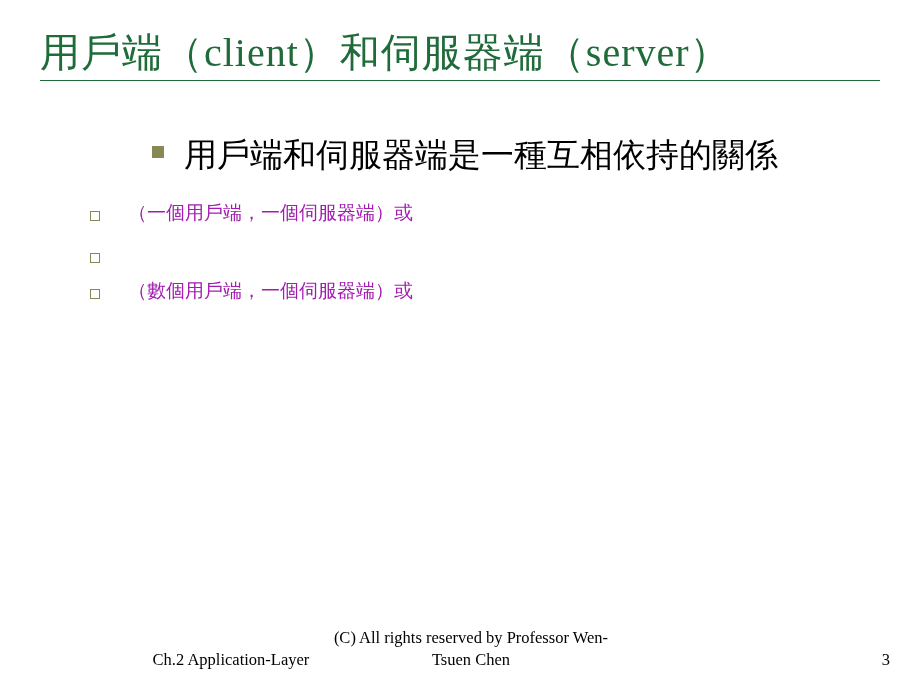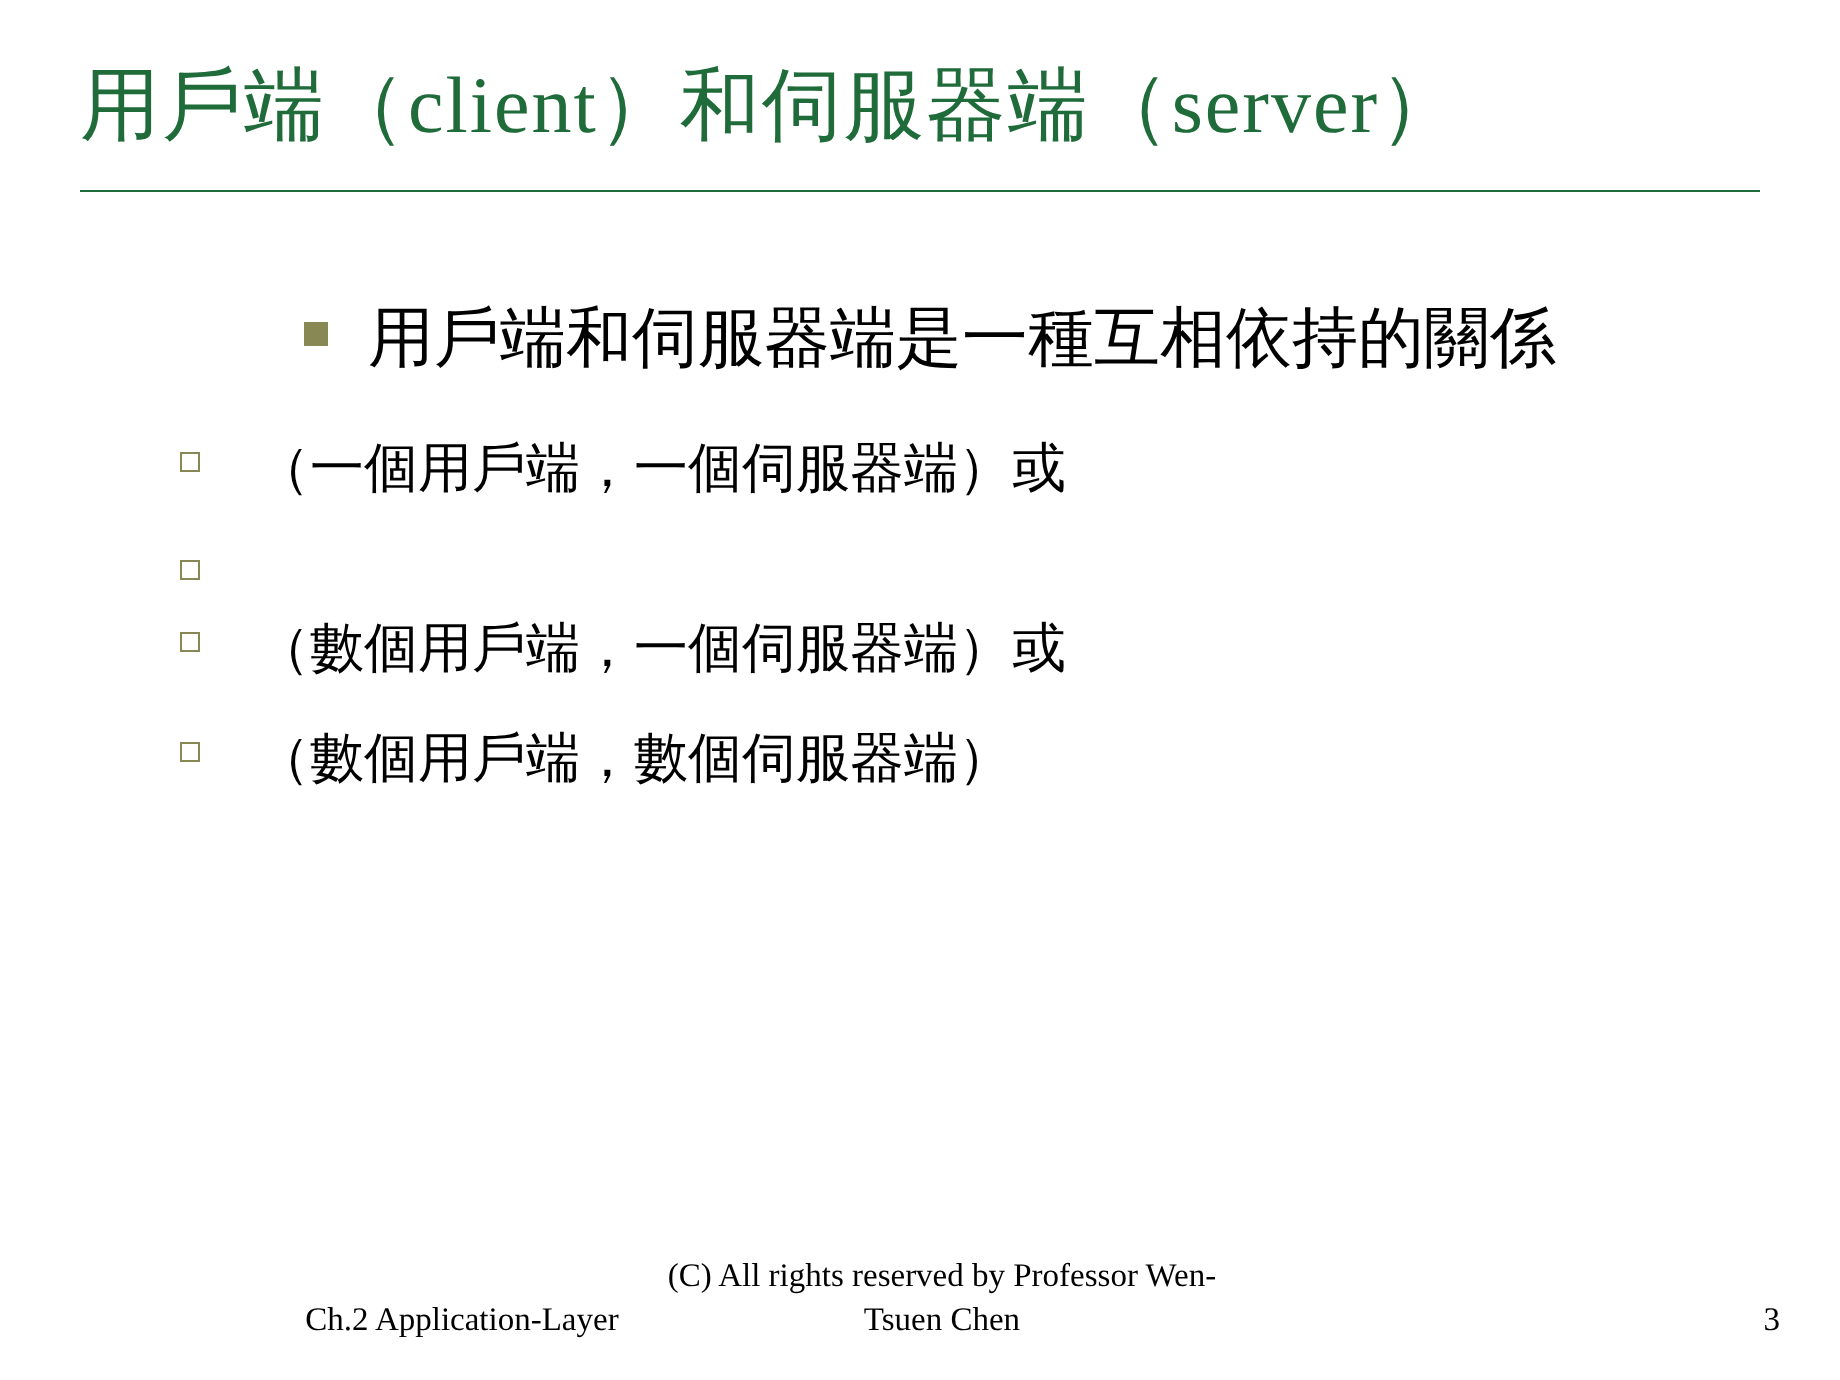--- a/index.html
+++ b/index.html
@@ -18,21 +18,21 @@
     .slide {
       width: 100%;
       height: 100%;
       padding: 25px 40px 0 40px;
       position: relative;
     }
     .title {
       font-size: 40px;
       color: #1f6b3a;
       font-weight: normal;
-      padding-bottom: 15px;
+      padding-bottom: 0;
       border-bottom: 1px solid #1f6b3a;
       margin-bottom: 50px;
       letter-spacing: 1px;
     }
     .content {
       padding-left: 10px;
     }
     .bullet-1 {
       display: flex;
       align-items: flex-start;
@@ -66,22 +66,22 @@
       display: inline-block;
       width: 10px;
       height: 10px;
       border: 1px solid #888855;
       background: transparent;
       margin-right: 28px;
       margin-top: 12px;
       flex-shrink: 0;
     }
     .bullet-2 .text {
-      font-size: 27px;
-      color: #000000;
+      font-size: 19px;
+      color: #a21caf;
       line-height: 1.5;
       text-align: center;
     }
     .footer {
       position: absolute;
       bottom: 20px;
       left: 0;
       width: 100%;
       display: flex;
       justify-content: space-between;
@@ -122,24 +122,20 @@
         <span class="marker"></span>
         <span class="text">（一個用戶端，一個伺服器端）或</span>
       </div>
       <div class="bullet-2">
         <span class="marker"></span>
       </div>
       <div class="bullet-2">
         <span class="marker"></span>
         <span class="text">（數個用戶端，一個伺服器端）或</span>
       </div>
-      <div class="bullet-2">
-        <span class="marker"></span>
-        <span class="text">（數個用戶端，數個伺服器端）</span>
-      </div>
     </div>
 
   </div>
 
   <div class="footer">
     <div class="footer-left">Ch.2 Application-Layer</div>
     <div class="footer-center">(C) All rights reserved by Professor Wen-Tsuen Chen</div>
     <div class="footer-right">3</div>
   </div>
 </div>

